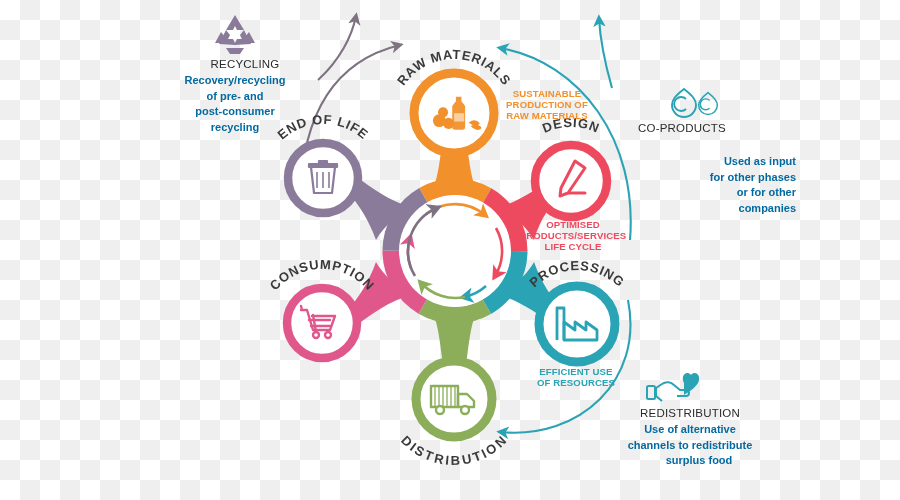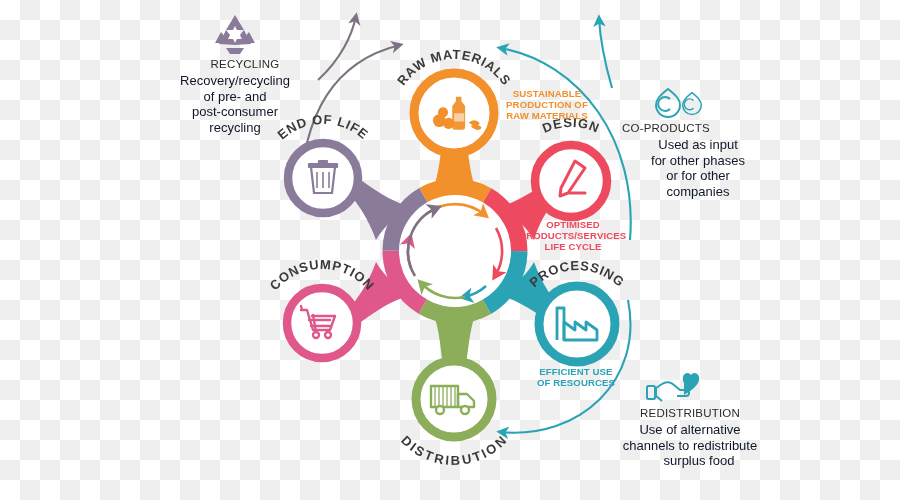--- a/index.html
+++ b/index.html
@@ -10,21 +10,21 @@
     background-image:
       linear-gradient(45deg,#efefef 25%,transparent 25%,transparent 75%,#efefef 75%),
       linear-gradient(45deg,#efefef 25%,transparent 25%,transparent 75%,#efefef 75%);
     background-size:40px 40px;
     background-position:0 0,20px 20px;
   }
   #stage{position:absolute;inset:0;}
   svg.layer{position:absolute;left:0;top:0;width:900px;height:500px;overflow:visible;}
   .txtblock{position:absolute;}
   .kicker{font-size:11.5px;letter-spacing:.2px;color:#2b2b2b;}
-  .body{font-size:13px;line-height:15.5px;color:#0f172a;}
+  .body{font-size:11px;line-height:15.5px;color:#0369a1;font-weight:bold;}
   .nodecap{position:absolute;font-size:9.6px;font-weight:bold;line-height:11px;letter-spacing:.1px;text-align:center;}
 </style>
 </head>
 <body>
 
 <div id="stage">
 
   <svg class="layer">
     <defs>
       <marker id="ah-gray" markerWidth="7" markerHeight="7" refX="4.2" refY="3" orient="auto">
@@ -214,33 +214,33 @@
     </svg>
     <div class="kicker" style="margin-top:-2px;padding-left:20px;">RECYCLING</div>
     <div class="body" style="margin-top:3px;">
       <div>Recovery/recycling</div>
       <div>of pre- and</div>
       <div>post-consumer</div>
       <div>recycling</div>
     </div>
   </div>
 
-  <div class="txtblock" style="left:616px;top:84px;width:164px;text-align:center;">
+  <div class="txtblock" style="left:632px;top:84px;width:164px;text-align:center;">
     <svg width="164" height="34">
       <g transform="translate(52,17)" fill="none" stroke="#2AA3B4" stroke-width="1.9">
         <path d="M0,-12 c9,7 12,11 12,16 a12,12 0 0 1 -24,0 c0,-5 3,-9 12,-16 z"></path>
         <path d="M2,-2 a7,7 0 1 0 0,10"></path>
         <g transform="translate(24,1) scale(0.78)">
           <path d="M0,-12 c9,7 12,11 12,16 a12,12 0 0 1 -24,0 c0,-5 3,-9 12,-16 z"></path>
           <path d="M2,-2 a7,7 0 1 0 0,10"></path>
         </g>
       </g>
     </svg>
     <div class="kicker" style="text-align:left;margin-left:6px;">CO-PRODUCTS</div>
-    <div class="body" style="margin-top:3px;">
+    <div class="body" style="margin-top:20px;text-align:right;">
       <div>Used as input</div>
       <div>for other phases</div>
       <div>or for other</div>
       <div>companies</div>
     </div>
   </div>
 
   <div class="txtblock" style="left:590px;top:368px;width:200px;text-align:center;">
     <svg width="200" height="38">
       <g transform="translate(90,19)" fill="none" stroke="#2AA3B4" stroke-width="2" stroke-linejoin="round">

